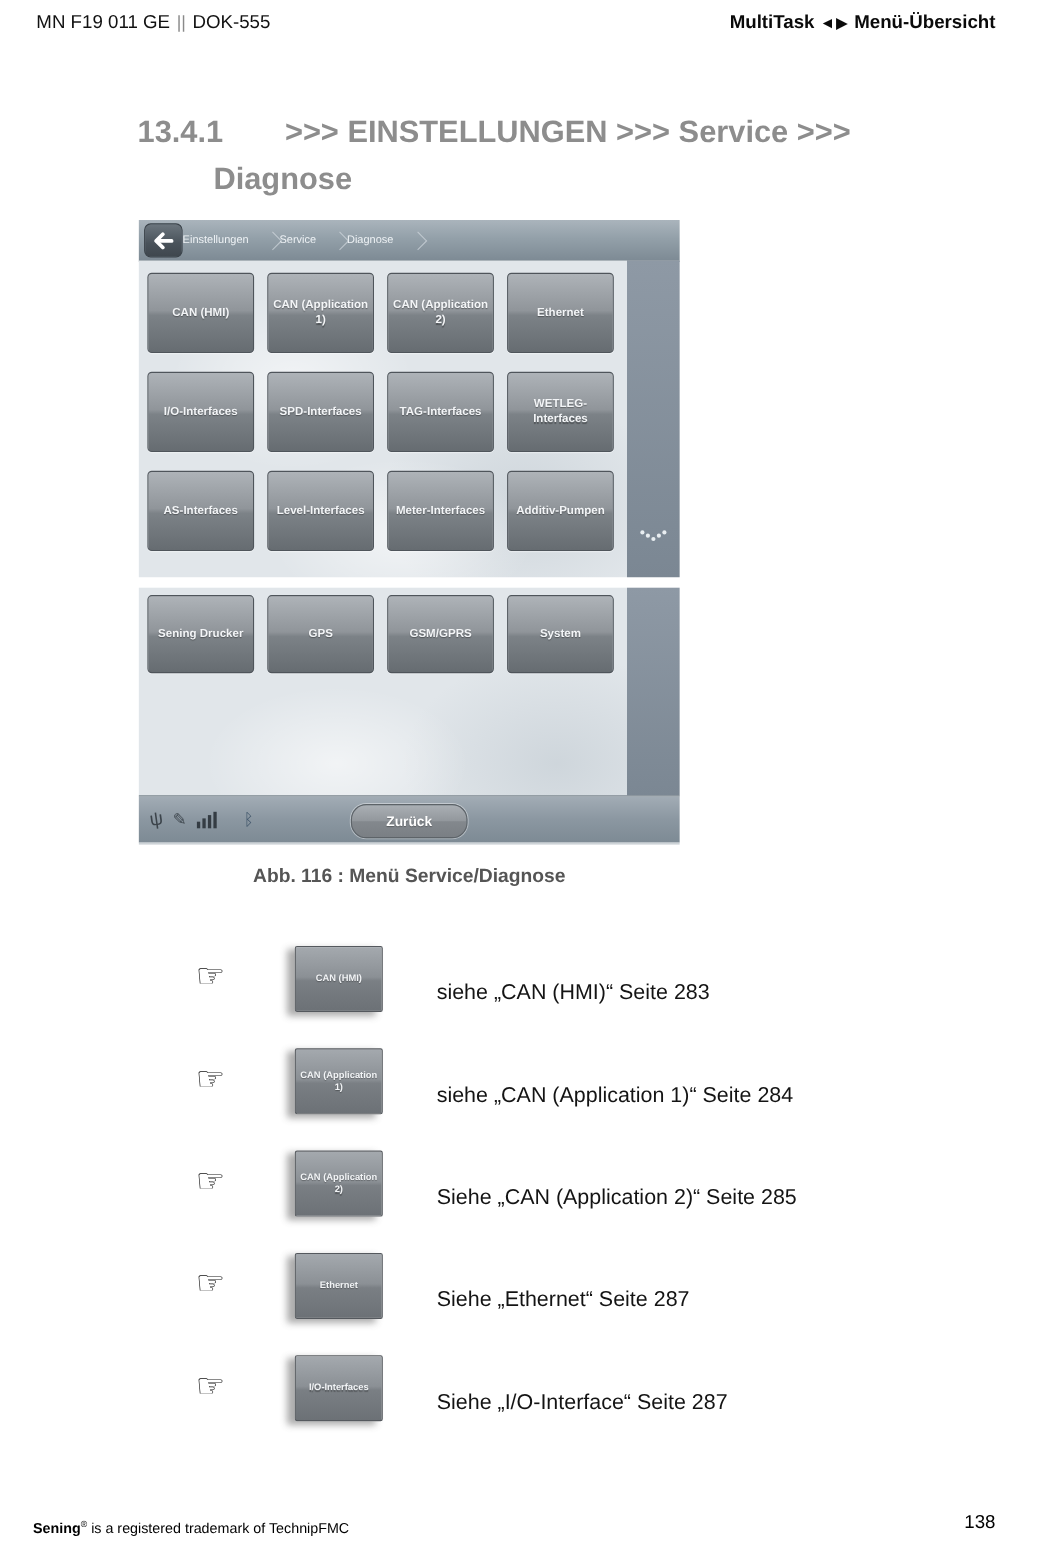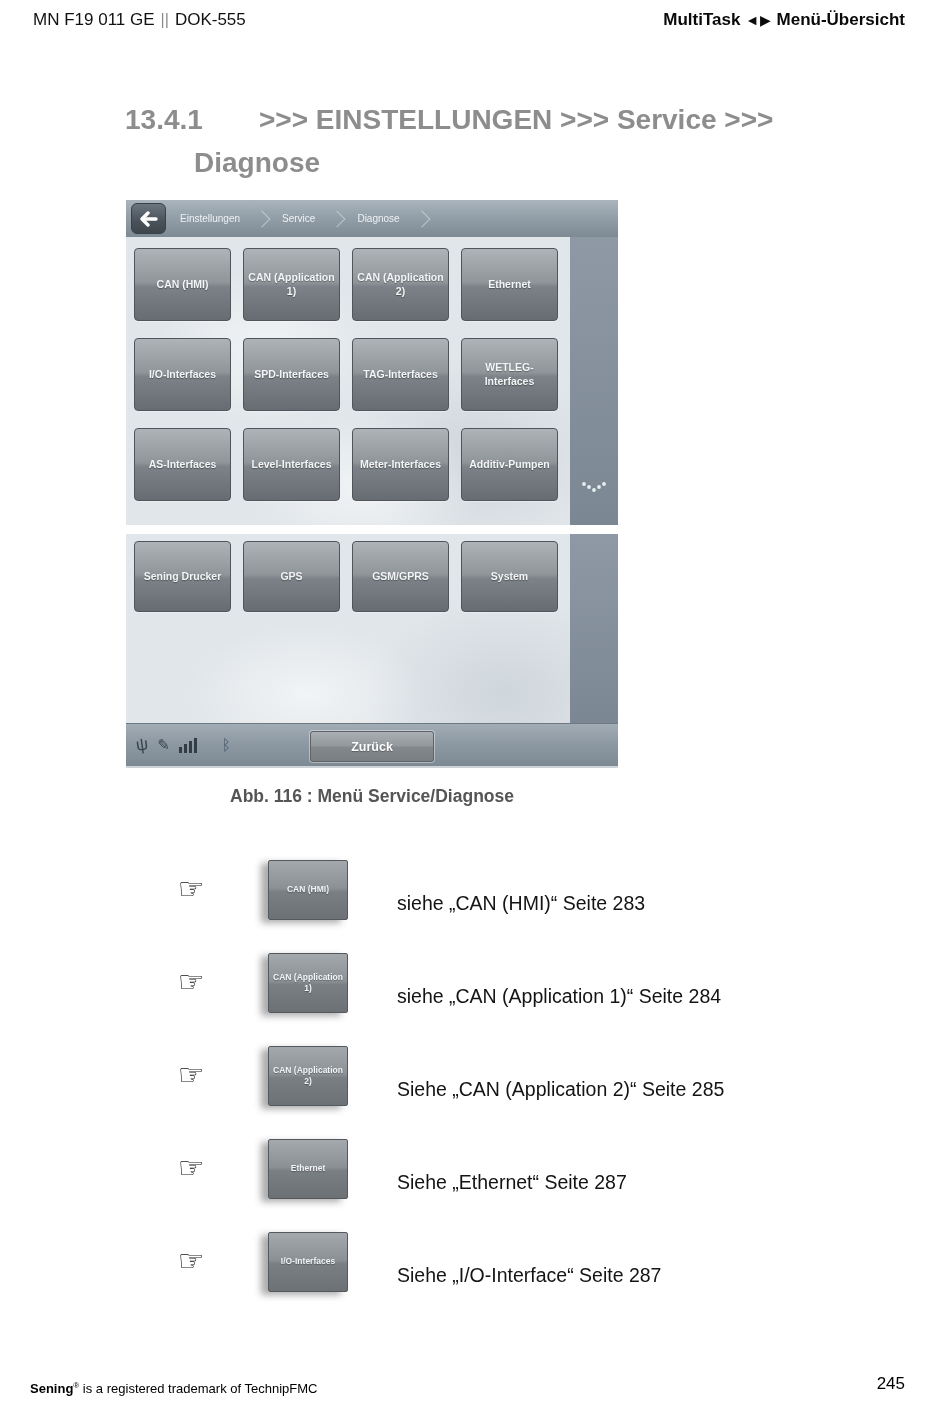--- a/index.html
+++ b/index.html
@@ -21,21 +21,21 @@
   .shot{position:absolute;left:126px;width:492px;overflow:hidden;}
   .shot1{top:200px;height:325px;}
   .shot2{top:534px;height:234px;}
 
   .titlebar{position:absolute;left:0;top:0;width:100%;height:37px;
             background:linear-gradient(180deg,#aab4bc 0%,#93a0a9 45%,#7d8a94 100%);
             border-bottom:1px solid #6b7781;display:flex;align-items:center;}
   .backbtn{width:33px;height:29px;margin-left:5px;border-radius:6px;
            background:linear-gradient(180deg,#6b757d,#49525a 60%,#3f474e);
            border:1px solid #394148;display:flex;align-items:center;justify-content:center;flex:0 0 auto;}
-  .crumb{color:#eef2f5;font-size:10px;margin-left:14px;}
+  .crumb{color:#eef2f5;font-size:10px;}
   .chev{width:11px;height:11px;border-top:1.5px solid rgba(225,232,237,.55);
         border-right:1.5px solid rgba(225,232,237,.55);transform:rotate(45deg);margin-left:16px;flex:0 0 auto;}
 
   .panel{position:absolute;left:0;top:37px;width:444px;background:#e1e6ea;overflow:hidden;}
   .shot1 .panel{height:288px;}
   .shot2 .panel{top:0;height:189px;}
   .blob{position:absolute;border-radius:50%;}
   .blob.w{background:radial-gradient(closest-side,rgba(255,255,255,.55),rgba(255,255,255,0));}
   .blob.d{background:radial-gradient(closest-side,rgba(140,156,168,.22),rgba(140,156,168,0));}
 
@@ -59,21 +59,21 @@
              background:linear-gradient(180deg,#a2acb5 0%,#8b97a1 50%,#7d8a94 100%);
              border-top:1px solid #6d7983;border-bottom:2px solid #cdd3d7;box-sizing:border-box;}
   .sticons{position:absolute;left:10px;top:0;height:100%;display:flex;align-items:center;gap:9px;
            color:#3c444b;}
   .glyph-usb{font-size:17px;transform:rotate(-8deg);}
   .glyph-pen{font-size:15px;}
   .sigbars{display:inline-flex;align-items:flex-end;gap:2px;height:16px;}
   .sigbars i{display:block;width:3px;background:#343c43;}
   .glyph-bt{font-size:15px;color:#44596d;margin-left:16px;font-family:"DejaVu Sans",sans-serif;}
   .zurueck{position:absolute;left:50%;top:7px;transform:translateX(-50%);
-           width:124px;height:31px;border:1px solid #5d6368;border-radius:3px;box-sizing:border-box;
+           width:106px;height:31px;border:1px solid #5d6368;border-radius:14px;box-sizing:border-box;
            background:linear-gradient(180deg,#aaafb4 0%,#93989d 48%,#83888d 52%,#7a7f84 100%);
            color:#fff;font-size:12.5px;font-weight:bold;display:flex;align-items:center;justify-content:center;
            box-shadow:0 0 0 1px rgba(255,255,255,.4);text-shadow:0 1px 1px rgba(0,0,0,.3);}
 
   
   .caption{position:absolute;left:126px;top:786px;width:492px;text-align:center;
            font-size:17.5px;font-weight:bold;color:#555;}
 
   
   .ref{position:absolute;left:0;width:950px;height:62px;}
@@ -213,15 +213,15 @@
   </div>
   <div class="ref" style="top:1232px;">
     <span class="hand">☞</span>
     <div class="thumb">I/O-Interfaces</div>
     <span class="reftext">Siehe „I/O-Interface“ Seite 287</span>
   </div>
 
   <div class="foot-left">
     <b>Sening</b><sup>®</sup><span> is a registered trademark of TechnipFMC</span>
   </div>
-  <div class="foot-right">245</div>
+  <div class="foot-right">138</div>
 
 </div>
 
 </body></html>

